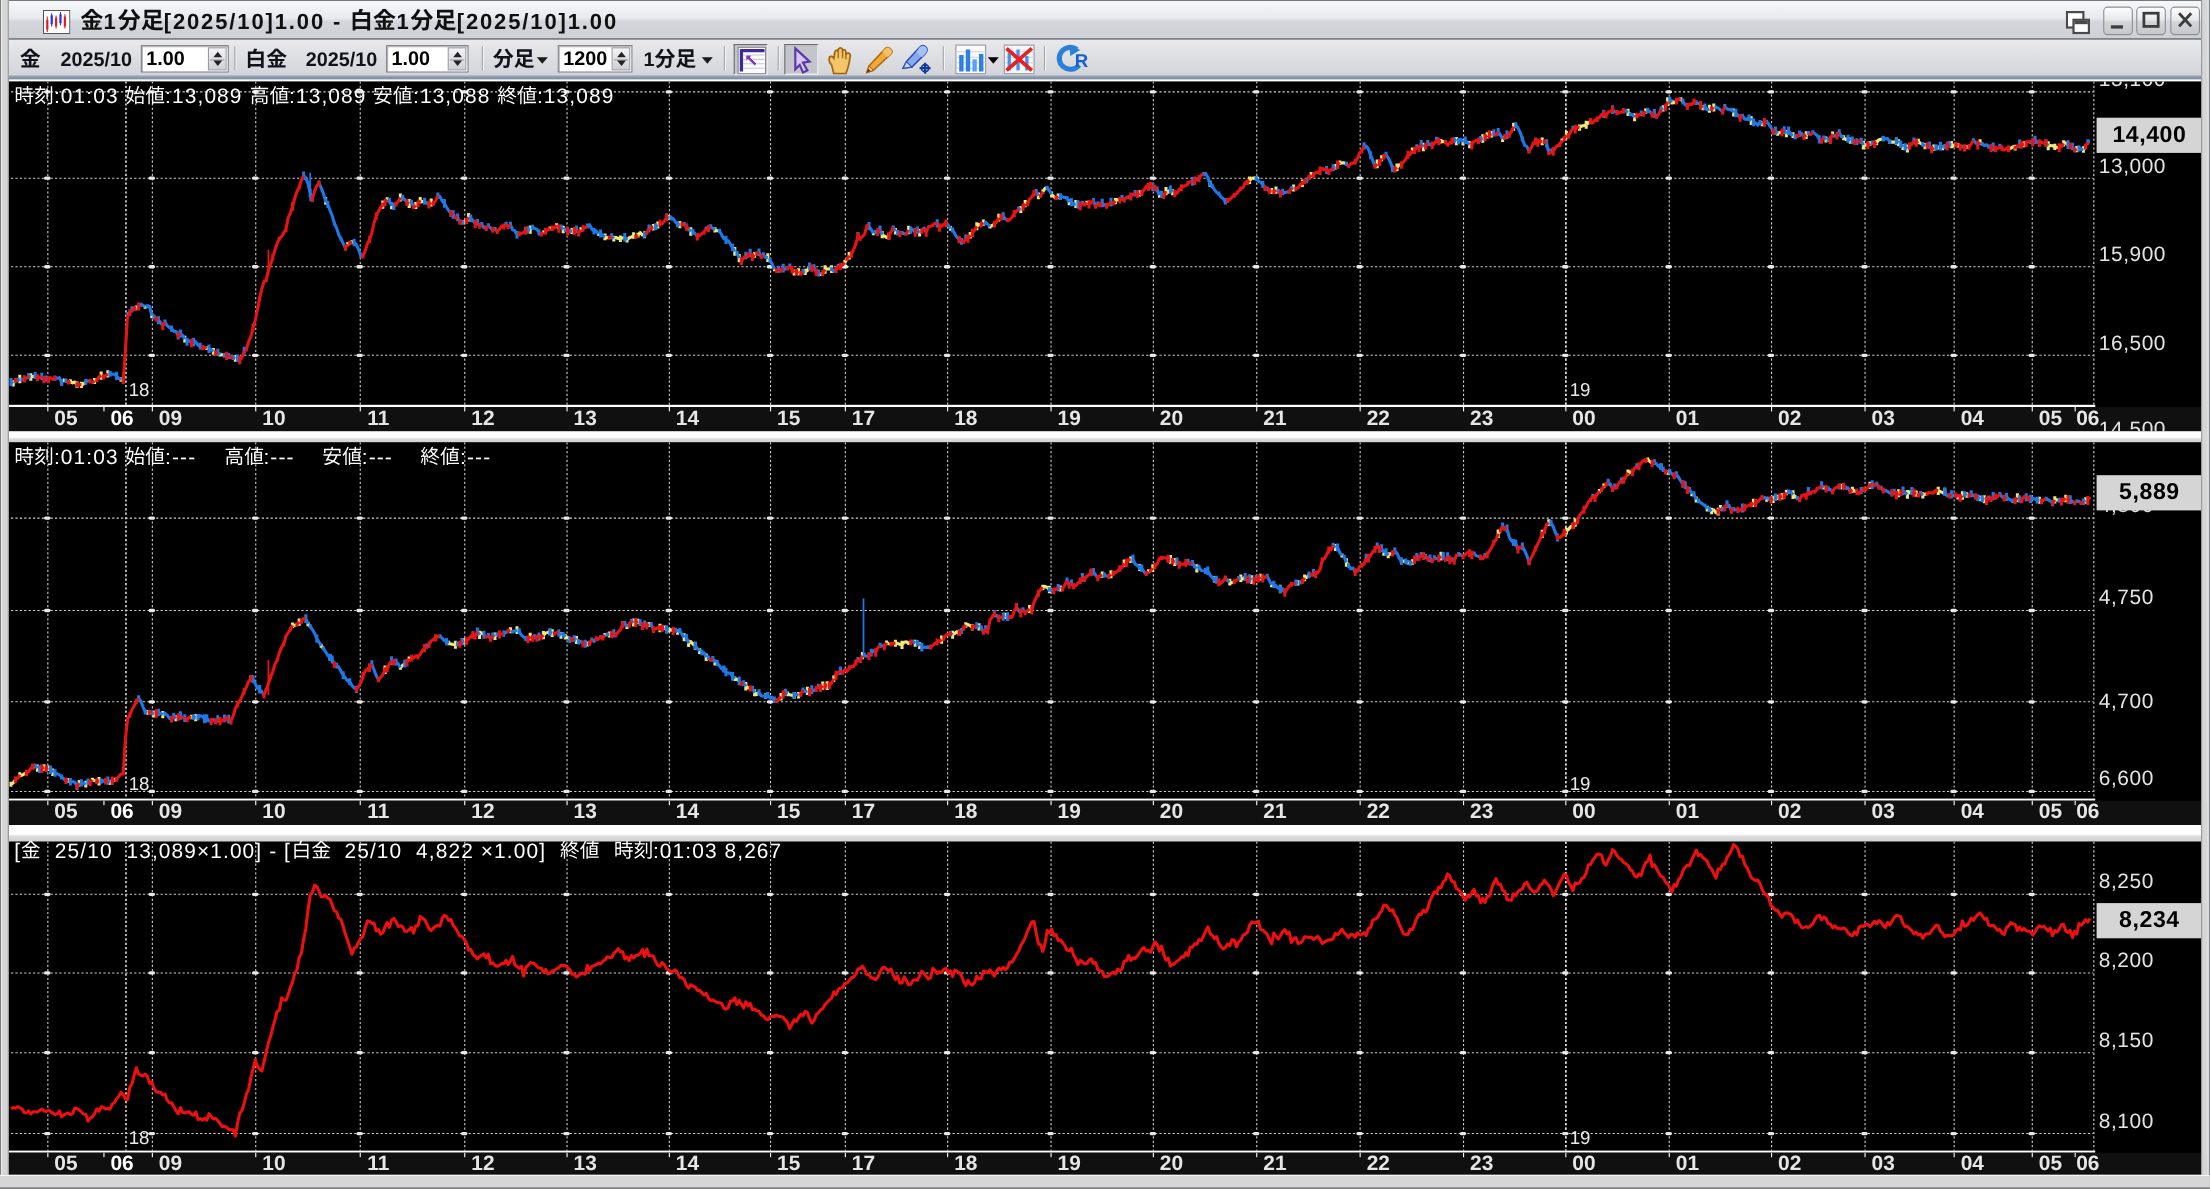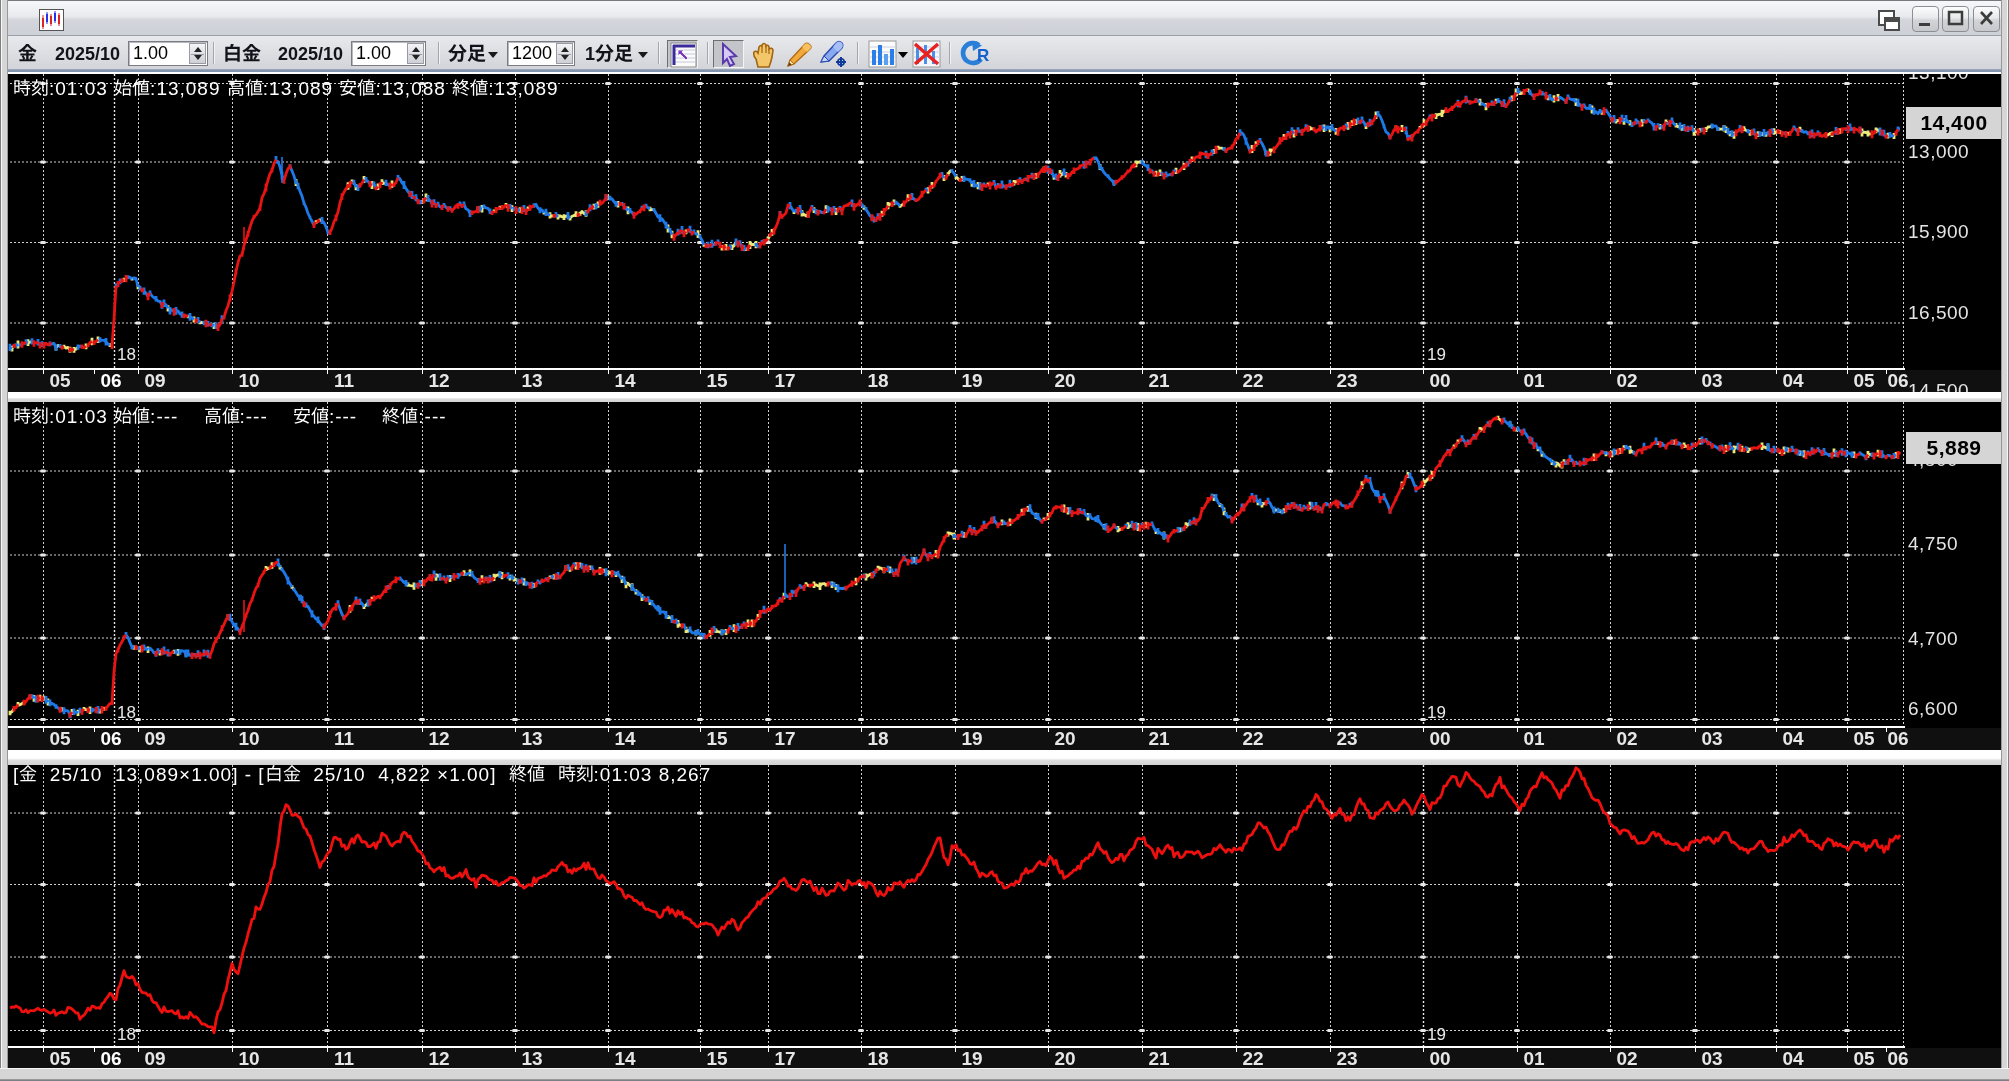--- a/index.html
+++ b/index.html
@@ -3,21 +3,21 @@
 *{margin:0;padding:0;box-sizing:border-box}
 html,body{width:2009px;height:1081px;overflow:hidden;background:#d4d4d4;font-family:"Liberation Sans",sans-serif}
 #win{position:absolute;left:0;top:0;width:2009px;height:1081px;background:#000;box-shadow:inset 0 0 0 1px #75797e,inset 0 0 0 2px #f0f0f0}
 #title{position:absolute;left:1px;top:1px;width:2007px;height:35px;background:linear-gradient(180deg,#f6f7f9 0%,#e9eaee 45%,#d4d6dc 55%,#cdd0d6 100%);border-bottom:1px solid #9aa0a8}
 #ttext{position:absolute;left:72px;top:7px;font-size:20px;font-weight:bold;color:#101010;letter-spacing:1.7px;white-space:nowrap}
 #ttext .k{width:21px;height:21px;vertical-align:-3px}
 #toolbar{position:absolute;left:1px;top:36px;width:2007px;height:34px;background:linear-gradient(180deg,#e8e9ec,#d2d4d9);border-bottom:1px solid #8e9cb0}
 #toolbar:after{content:"";position:absolute;left:0;top:33px;width:100%;height:1px;background:#98a6ba}
 .tbl{position:absolute;top:8px;font-size:18px;font-weight:bold;color:#12121a;white-space:nowrap}
 .tbl .k{width:19px;height:19px;vertical-align:-3px}
-.spin{position:absolute;top:5px;height:25px;background:#fff;border:1px solid #7b7b84;box-shadow:inset 1px 1px 0 #b8b8c0;font-size:18px;font-weight:normal;color:#000;padding:1px 0 0 4px}
+.spin{position:absolute;top:5px;height:25px;background:#fff;border:1px solid #7b7b84;box-shadow:inset 1px 1px 0 #b8b8c0;font-size:18px;font-weight:bold;color:#000;padding:1px 0 0 4px}
 .spb{position:absolute;right:1px;top:1px;width:17px;height:21px;background:linear-gradient(180deg,#f4f4f6,#cfd0d6);border:1px solid #9a9aa4;font-size:0}
 .spb:before,.spb:after{content:"";position:absolute;left:4px;border-left:4px solid transparent;border-right:4px solid transparent}
 .spb:before{top:3px;border-bottom:5px solid #222}
 .spb:after{bottom:3px;border-top:5px solid #222}
 .spb i{position:absolute;left:1px;top:10px;width:13px;height:1px;background:#9a9aa4}
 .vsep{position:absolute;top:6px;width:2px;height:22px;border-left:1px solid #a2a6ac;border-right:1px solid #f2f3f5}
 .drop{position:absolute;width:0;height:0;border-left:5px solid transparent;border-right:5px solid transparent;border-top:6px solid #1a1a1a;top:16px}
 .tbtn{position:absolute;top:4px;width:31px;height:28px}
 .tbtn.pressed{background:#c3c5cb;border:1px solid #888;border-top-color:#6e6e6e;border-left-color:#6e6e6e;border-bottom-color:#f4f4f4;border-right-color:#f4f4f4}
 .wbtn{position:absolute;top:5px;width:27px;height:26px;border:1px solid #8b8f94;border-radius:4px;background:linear-gradient(180deg,#fdfdfd,#e8e9eb 45%,#d2d4d7 55%,#c6c8cc)}
@@ -122,20 +122,35 @@
         <line x1="4" y1="6" x2="4" y2="20" stroke="#d22"></line>
 <rect x="7" y="5" width="2" height="8" fill="#23e"></rect>
         <line x1="8" y1="3" x2="8" y2="15" stroke="#23e"></line>
 <rect x="11" y="7" width="2" height="8" fill="#d22"></rect>
         <line x1="12" y1="5" x2="12" y2="17" stroke="#d22"></line>
 <rect x="15" y="4" width="2" height="8" fill="#23e"></rect>
         <line x1="16" y1="2" x2="16" y2="14" stroke="#23e"></line>
 <rect x="19" y="6" width="2" height="9" fill="#d22"></rect>
         <line x1="20" y1="4" x2="20" y2="17" stroke="#d22"></line>
 </svg>
+      <div id="ttext"><svg class="k" viewBox="0 0 1000 1000">
+          <use href="#bk0"></use>
+        </svg>1<svg class="k" viewBox="0 0 1000 1000">
+          <use href="#bk1"></use>
+        </svg><svg class="k" viewBox="0 0 1000 1000">
+          <use href="#bk2"></use>
+        </svg>[2025/10]1.00 - <svg class="k" viewBox="0 0 1000 1000">
+          <use href="#bk3"></use>
+        </svg><svg class="k" viewBox="0 0 1000 1000">
+          <use href="#bk0"></use>
+        </svg>1<svg class="k" viewBox="0 0 1000 1000">
+          <use href="#bk1"></use>
+        </svg><svg class="k" viewBox="0 0 1000 1000">
+          <use href="#bk2"></use>
+        </svg>[2025/10]1.00</div>
       <svg style="position:absolute;left:1877px;top:9px" width="23" height="22" viewBox="0 0 23 22">
 <rect x="1" y="1" width="15" height="14" fill="#fff" stroke="#4a4a4a" stroke-width="2"></rect>
 <rect x="7" y="8" width="14" height="12" fill="#fff" stroke="#4a4a4a" stroke-width="2"></rect>
 <rect x="8" y="9" width="12" height="3" fill="#4a4a4a"></rect>
 </svg>
       <div class="wbtn" style="left:1911px"><svg width="25" height="24" viewBox="0 0 25 24">
           <rect x="6" y="16" width="11" height="3" fill="#3c3c3c"></rect>
         </svg></div>
 <div class="wbtn" style="left:1941px"><svg width="25" height="24" viewBox="0 0 25 24">
           <rect x="6" y="5" width="13" height="12" fill="none" stroke="#3c3c3c" stroke-width="2.5"></rect>
@@ -536,20 +551,27 @@
       <span class="al" style="top:306px">14,500</span>
       <div class="pbox" style="top:33px">14,400</div>
     </div>
     <div class="axis" style="top:402px;height:347px">
       <span class="al" style="top:47px">4,800</span>
       <span class="al" style="top:131px">4,750</span>
       <span class="al" style="top:226px">4,700</span>
       <span class="al" style="top:296px">6,600</span>
       <div class="pbox" style="top:29.5px">5,889</div>
     </div>
+    <div class="axis" style="top:765px;height:303px">
+      <span class="al" style="top:26px">8,250</span>
+      <span class="al" style="top:98px">8,200</span>
+      <span class="al" style="top:170.5px">8,150</span>
+      <span class="al" style="top:244px">8,100</span>
+      <div class="pbox" style="top:56px">8,234</div>
+    </div>
 <div class="info" style="top:78px"><svg class="k" viewBox="0 0 1000 1000">
         <use href="#rk4"></use>
       </svg><svg class="k" viewBox="0 0 1000 1000">
         <use href="#rk5"></use>
       </svg>:01:03 <svg class="k" viewBox="0 0 1000 1000">
         <use href="#rk6"></use>
       </svg><svg class="k" viewBox="0 0 1000 1000">
         <use href="#rk7"></use>
       </svg>:13,089 <svg class="k" viewBox="0 0 1000 1000">
         <use href="#rk8"></use>

